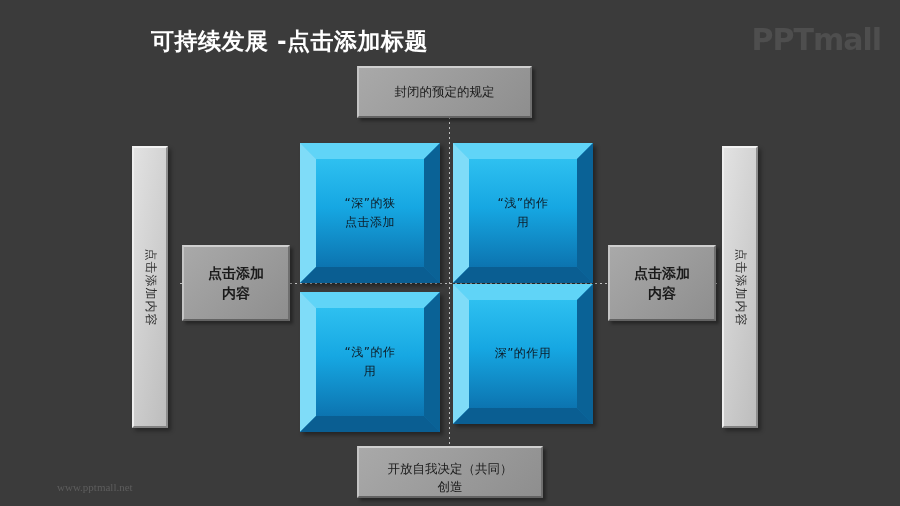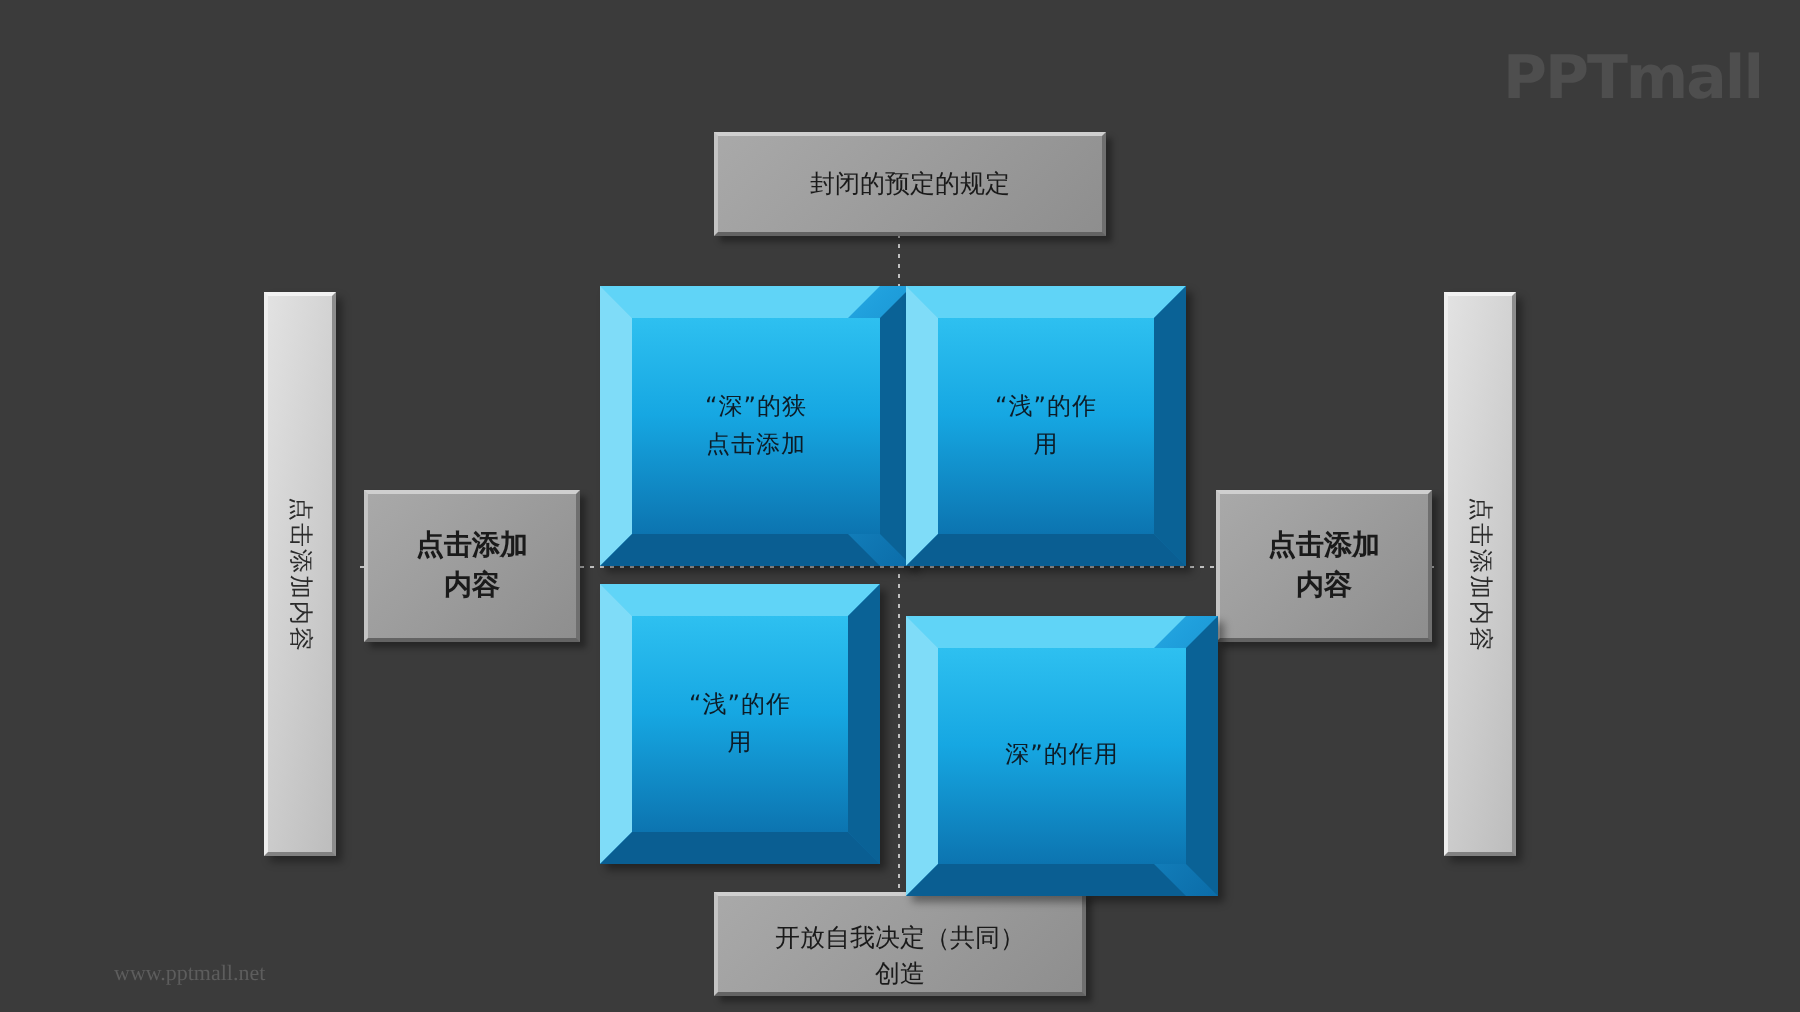--- a/index.html
+++ b/index.html
@@ -49,21 +49,21 @@
     border-top:2px solid #cfcfcf;
     border-left:2px solid #c4c4c4;
     border-right:2px solid #6f6f6f;
     border-bottom:2px solid #636363;
     box-shadow:3px 3px 3px rgba(0,0,0,.35);
     display:flex;align-items:center;justify-content:center;
     text-align:center;color:#1a1a1a;
     box-sizing:border-box;
   }
   .plate .ptxt{line-height:1.45;}
-  .plate-top{left:357px;top:66px;width:196px;height:52px;font-size:12.5px;}
+  .plate-top{left:357px;top:66px;width:175px;height:52px;font-size:12.5px;}
   .plate-bottom{left:357px;top:446px;width:186px;height:52px;font-size:12.5px;align-items:flex-end;}
   .plate-left-mid{left:182px;top:245px;width:108px;height:76px;font-size:14px;font-weight:bold;}
   .plate-right-mid{left:608px;top:245px;width:108px;height:76px;font-size:14px;font-weight:bold;}
 
   
   .bar{
     position:absolute;top:146px;width:36px;height:282px;
     background:linear-gradient(100deg,#e2e2e2 0%,#d3d3d3 40%,#bdbdbd 100%);
     border-top:2px solid #f2f2f2;
     border-left:2px solid #ededed;
@@ -117,30 +117,31 @@
     left:0;bottom:0;width:140px;height:16px;
     background:#0a5e92;
     clip-path:polygon(16px 0,calc(100% - 16px) 0,100% 100%,0 100%);
   }
   .cube .label{
     position:absolute;left:22px;right:22px;top:0;bottom:0;
     display:flex;align-items:center;justify-content:center;
     text-align:center;font-size:12px;color:#0d1b26;line-height:1.6;
     letter-spacing:.5px;
   }
-  .cube-tl{left:300px;top:143px;padding-left:16px;}
+  .cube-tl{left:300px;top:143px;}
   .cube-tr{left:453px;top:143px;}
   .cube-bl{left:300px;top:292px;}
-  .cube-br{left:453px;top:308px;padding-left:16px;}
+  .cube-br{left:453px;top:284px;}
 </style>
 </head>
 <body>
 
 <div class="slide">
 
+  <div class="title">可持续发展 -点击添加标题</div>
   <div class="logo">PPTmall</div>
   <div class="watermark">www.pptmall.net</div>
 
   <div class="dash-v"></div>
   <div class="dash-h"></div>
 
   <div class="plate plate-top">
     <div class="ptxt"><span>封闭的预定的规定</span></div>
   </div>
 

